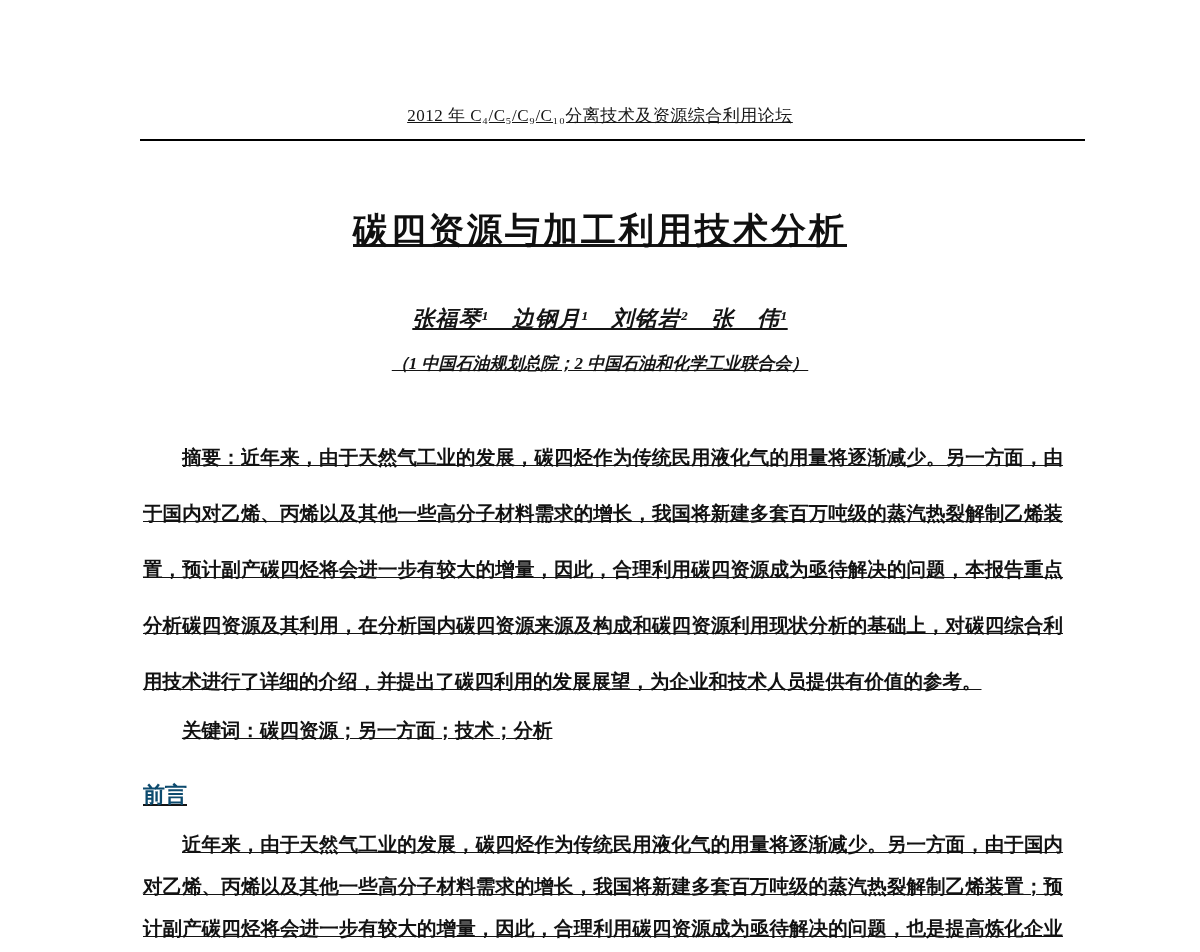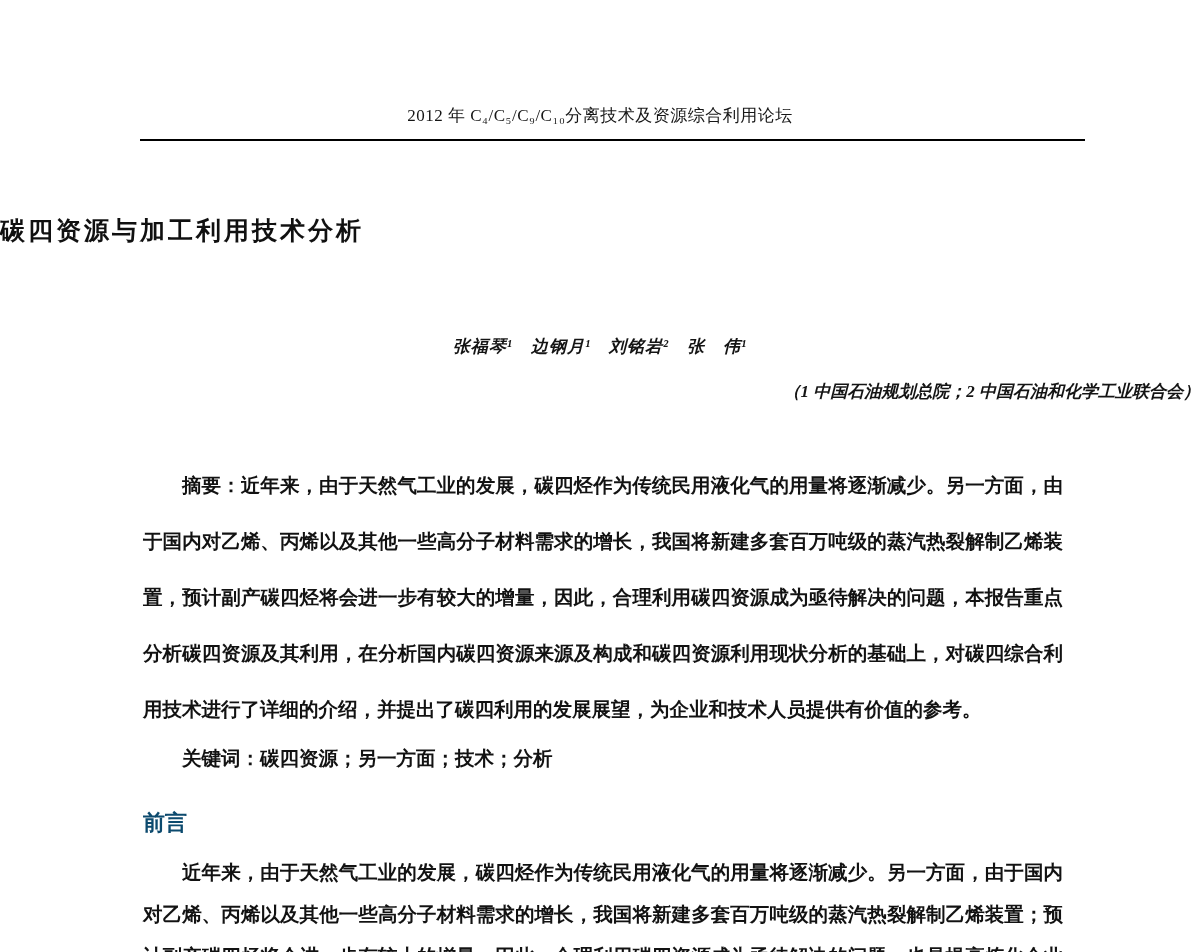--- a/index.html
+++ b/index.html
@@ -9,59 +9,60 @@
     color: #141414;
     font-family: "Liberation Sans", sans-serif;
     overflow: hidden;
   }
   .page {
     position: relative;
     width: 1200px;
     height: 952px;
     background: #ffffff;
     overflow: hidden;
+    text-decoration: underline;
   }
   .conf-header {
     margin-top: 103px;
     text-align: center;
     font-family: "Liberation Serif", serif;
     font-size: 17px;
     line-height: 26px;
     letter-spacing: 0.5px;
     color: #161616;
   }
   .header-rule {
     margin: 10px 0 0 140px;
     width: 945px;
     height: 2px;
     background: #000000;
     border: none;
   }
   .paper-title {
     margin-top: 66px;
-    text-align: left;
-    font-size: 25px;
+    text-align: center;
+    font-size: 35px;
     line-height: 46px;
     font-weight: 700;
     letter-spacing: 3px;
     color: #101010;
   }
   .authors {
-    margin-top: 80px;
+    margin-top: 52px;
     text-align: center;
     font-family: "Liberation Serif", serif;
     font-style: italic;
-    font-size: 17px;
+    font-size: 22px;
     line-height: 28px;
     letter-spacing: 1px;
     font-weight: 600;
   }
   .affiliation {
     margin-top: 18px;
-    text-align: right;
+    text-align: center;
     font-family: "Liberation Serif", serif;
     font-style: italic;
     font-size: 17px;
     line-height: 26px;
     font-weight: 600;
   }
   .col {
     margin-left: 143px;
     width: 920px;
   }

